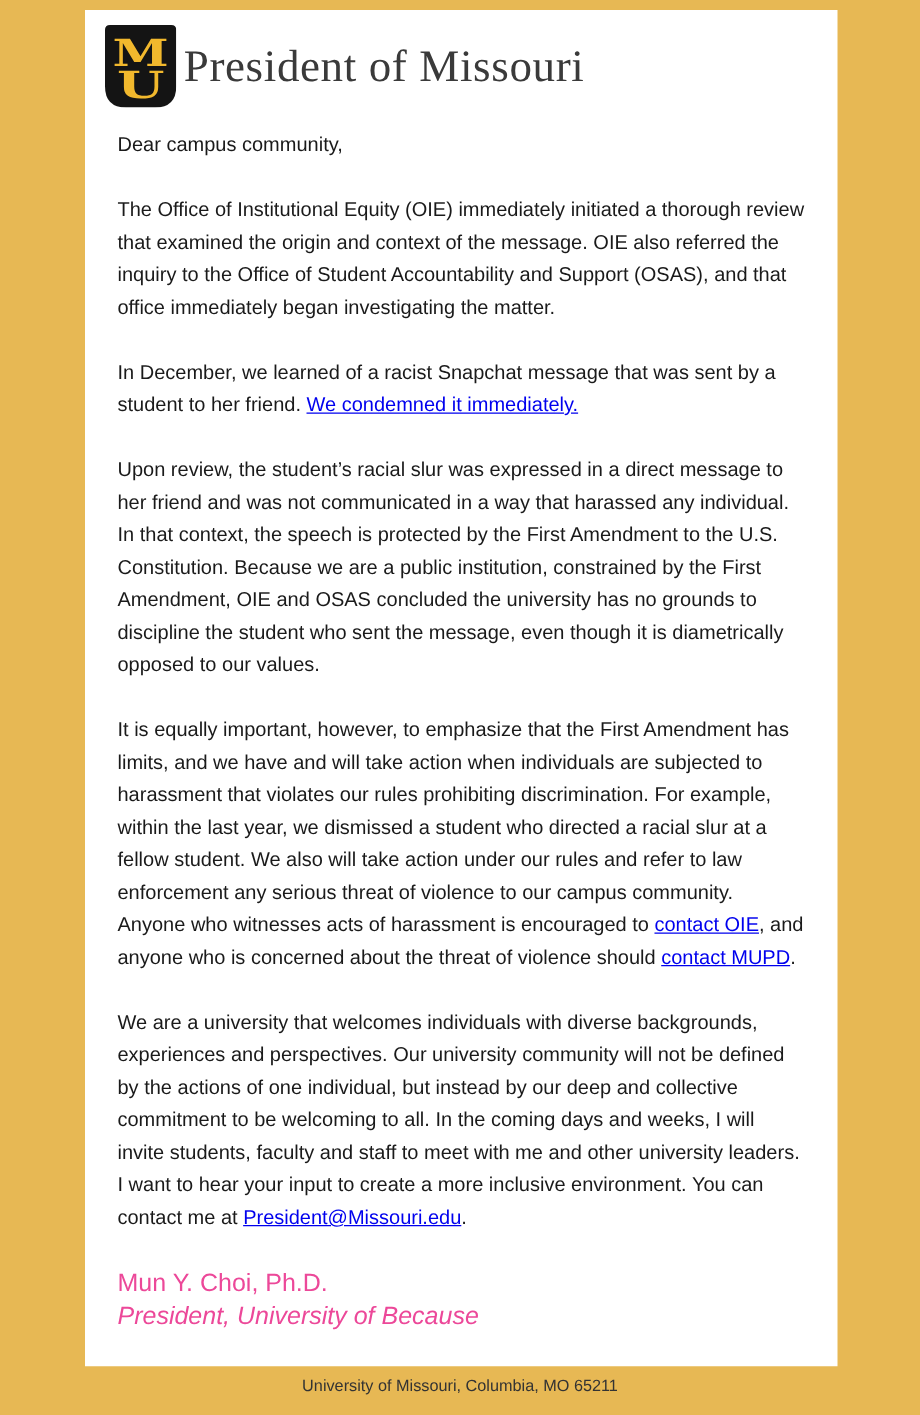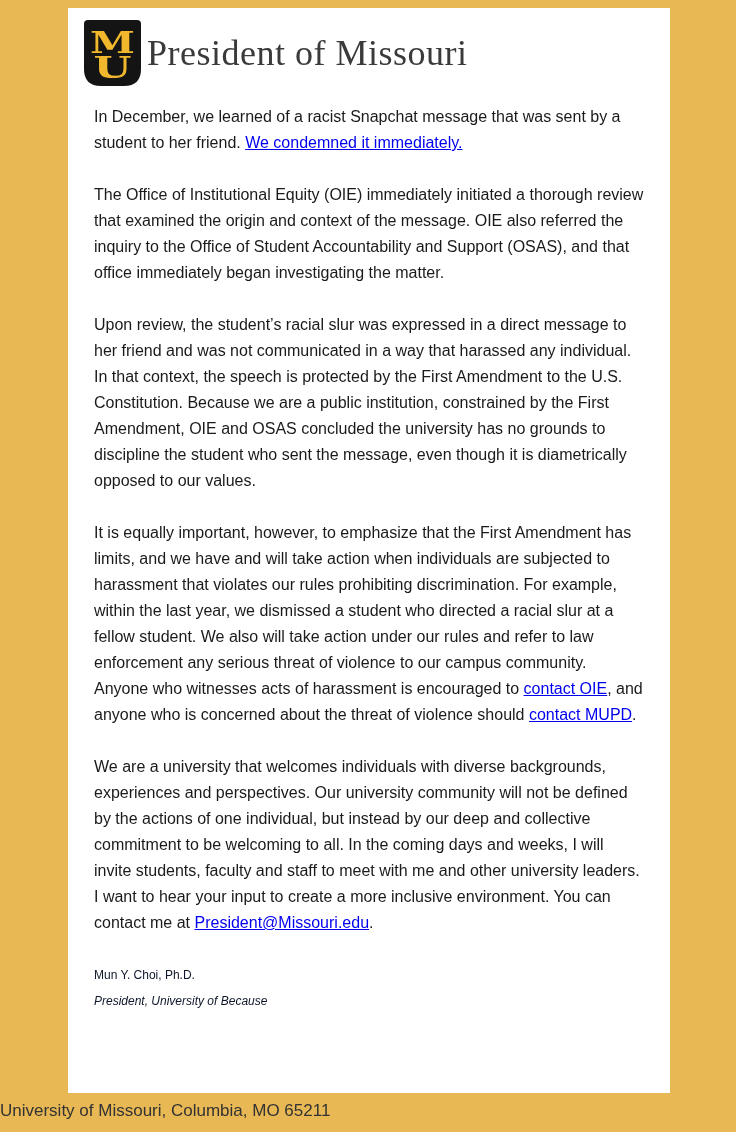--- a/index.html
+++ b/index.html
@@ -46,54 +46,56 @@
   }
   .letter-body p { margin: 26px 0; }
   .letter-body p:first-child { margin-top: 0; }
   a.link {
     color: #0000EE;
     text-decoration: underline;
     cursor: pointer;
   }
   .signature {
     margin: 26px 26px 0 26px;
-    font-size: 12px;
+    font-size: 20px;
     line-height: 26px;
-    color: #0f172a;
+    color: #ec4899;
   }
   .sig-title { font-style: italic; }
   .footer {
     position: absolute;
     left: 0;
     top: 1093px;
     width: 736px;
     height: 39px;
     box-sizing: border-box;
     padding-top: 8px;
-    font-size: 17px;
+    text-align: center;
+    font-size: 13px;
     color: #333333;
   }
 </style>
 </head>
 <body>
 
 <div class="card">
 
   <div class="header">
     <svg class="mu-logo" viewBox="0 0 57 66" xmlns="http://www.w3.org/2000/svg" aria-hidden="true">
       <path d="M4 0 H53 Q57 0 57 4 V49 Q57 66 40 66 H17 Q0 66 0 49 V4 Q0 0 4 0 Z" fill="#141414"></path>
       <text x="28.5" y="33" text-anchor="middle" font-family="DejaVu Serif, serif" font-weight="bold" font-size="30" fill="#F1B82D" textLength="45" lengthAdjust="spacingAndGlyphs">M</text>
       <text x="28.5" y="58" text-anchor="middle" font-family="DejaVu Serif, serif" font-weight="bold" font-size="30" fill="#F1B82D" textLength="38" lengthAdjust="spacingAndGlyphs">U</text>
     </svg>
     <div class="wordmark">President of Missouri</div>
   </div>
 
   <div class="letter-body" id="letter-body">
+      <p><span>Dear campus community,</span></p>
+      <p><span>The Office of Institutional Equity (OIE) immediately initiated a thorough review that examined the origin and context of the message. OIE also referred the inquiry to the Office of Student Accountability and Support (OSAS), and that office immediately began investigating the matter.</span></p>
       <p><span>In December, we learned of a racist Snapchat message that was sent by a student to her friend. </span><a href="#" class="link">We condemned it immediately.</a></p>
-      <p><span>The Office of Institutional Equity (OIE) immediately initiated a thorough review that examined the origin and context of the message. OIE also referred the inquiry to the Office of Student Accountability and Support (OSAS), and that office immediately began investigating the matter.</span></p>
       <p><span>Upon review, the student’s racial slur was expressed in a direct message to her friend and was not communicated in a way that harassed any individual. In that context, the speech is protected by the First Amendment to the U.S. Constitution. Because we are a public institution, constrained by the First Amendment, OIE and OSAS concluded the university has no grounds to discipline the student who sent the message, even though it is diametrically opposed to our values.</span></p>
       <p><span>It is equally important, however, to emphasize that the First Amendment has limits, and we have and will take action when individuals are subjected to harassment that violates our rules prohibiting discrimination. For example, within the last year, we dismissed a student who directed a racial slur at a fellow student. We also will take action under our rules and refer to law enforcement any serious threat of violence to our campus community. Anyone who witnesses acts of harassment is encouraged to </span><a href="#" class="link">contact OIE</a><span>, and anyone who is concerned about the threat of violence should </span><a href="#" class="link">contact MUPD</a><span>.</span></p>
       <p><span>We are a university that welcomes individuals with diverse backgrounds, experiences and perspectives. Our university community will not be defined by the actions of one individual, but instead by our deep and collective commitment to be welcoming to all. In the coming days and weeks, I will invite students, faculty and staff to meet with me and other university leaders. I want to hear your input to create a more inclusive environment. You can contact me at </span><a href="#" class="link">President@Missouri.edu</a><span>.</span></p>
     </div>
 
   <div class="signature">
     <div>Mun Y. Choi, Ph.D.</div>
     <div class="sig-title">President, University of Because</div>
   </div>
 

